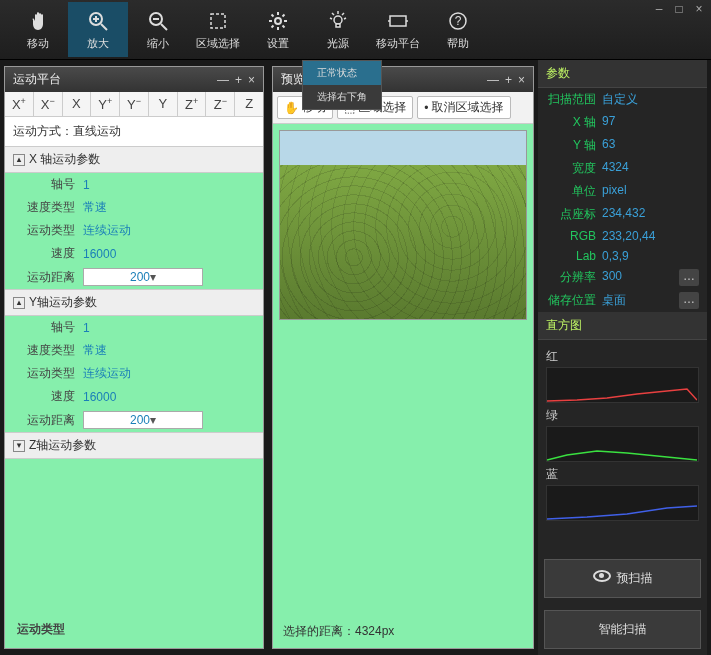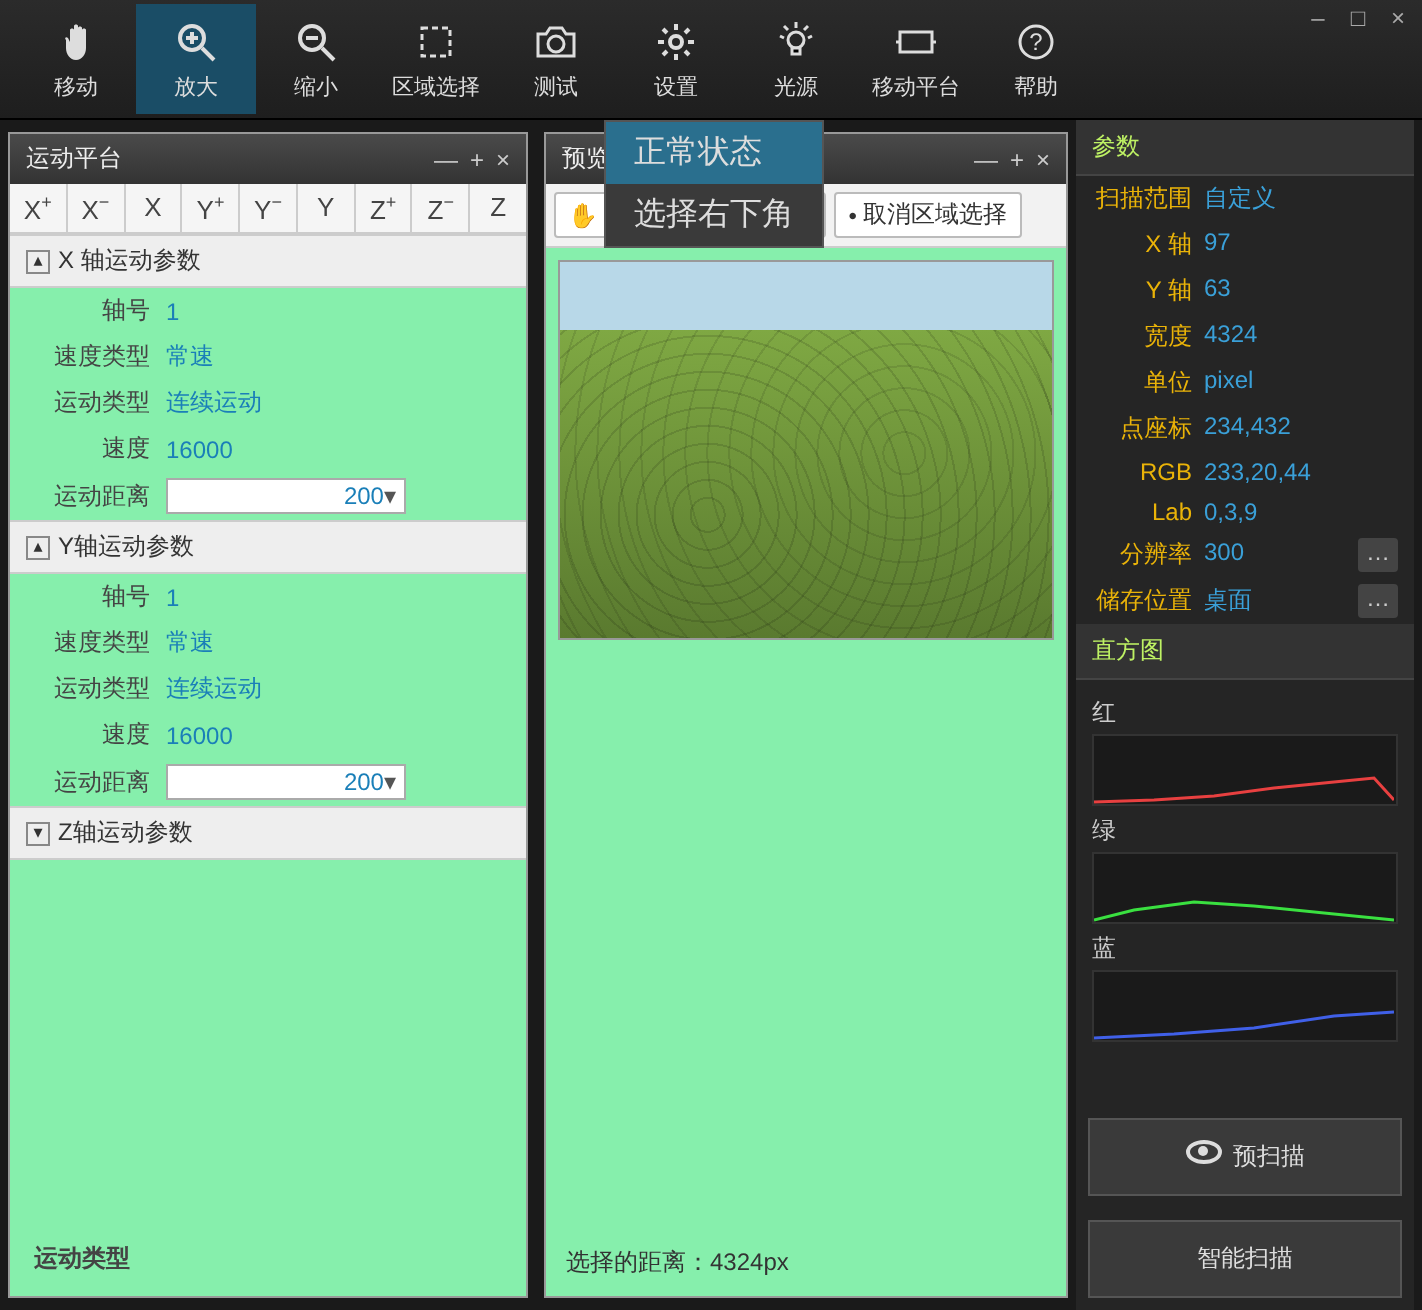--- a/index.html
+++ b/index.html
@@ -5,53 +5,53 @@
 *{margin:0;padding:0;box-sizing:border-box;font-family:"Microsoft YaHei",Arial,sans-serif;font-size:12px}
 body{background:#1a1a1a;width:711px;height:655px;overflow:hidden;color:#ccc}
 .toolbar{height:60px;background:linear-gradient(#2b2b2b,#1e1e1e);display:flex;align-items:center;padding:0 8px;position:relative;border-bottom:1px solid #000}
 .tb-btn{width:60px;height:55px;display:flex;flex-direction:column;align-items:center;justify-content:center;cursor:pointer;color:#ddd}
 .tb-btn.active{background:#1a4d66}
 .tb-btn .ic{height:26px;display:flex;align-items:center;justify-content:center;margin-bottom:2px}
 .tb-btn .lbl{font-size:11px}
 .win-ctrl{position:absolute;right:6px;top:2px;display:flex;gap:8px;color:#aaa}
 .win-ctrl span{cursor:pointer;width:12px;text-align:center}
 .dropdown{position:absolute;left:302px;top:60px;background:#3a3a3a;border:1px solid #555;z-index:10}
-.dropdown div{padding:5px 14px;color:#ddd;cursor:pointer;font-size:16px}
+.dropdown div{padding:5px 14px;color:#ddd;cursor:pointer;font-size:10px}
 .dropdown div.sel{background:#2a6f8e}
 .main{display:flex;height:595px}
 .col-l{width:268px;padding:6px 4px}
 .col-m{width:270px;padding:6px 4px}
 .col-r{width:169px;background:#252525;display:flex;flex-direction:column}
 .panel{background:#86efac;color:#333;border:1px solid #999;height:100%}
 .panel-hd{background:linear-gradient(#4a4a4a,#333);color:#eee;padding:4px 8px;display:flex;align-items:center;justify-content:space-between;font-size:12px}
 .panel-ctrl{display:flex;gap:6px;color:#ccc}
 .panel-ctrl span{cursor:pointer}
 .axis-row{display:flex;background:#f5f5f5;border-bottom:1px solid #ccc}
 .axis-btn{flex:1;text-align:center;padding:4px 0;border-right:1px solid #ccc;cursor:pointer;font-size:13px;color:#444}
 .axis-btn:last-child{border-right:none}
 .axis-btn sup{font-size:9px}
 .mode-row{padding:6px 8px;background:#fff;font-size:12px;color:#333}
 .section-hd{background:#eee;padding:4px 8px;border-top:1px solid #ccc;border-bottom:1px solid #ccc;display:flex;align-items:center;gap:4px;font-size:12px}
 .collapse-ic{width:12px;height:12px;border:1px solid #888;display:inline-flex;align-items:center;justify-content:center;font-size:9px;line-height:1}
 .field{display:flex;align-items:center;padding:3px 8px;font-size:12px}
 .field .fl{width:70px;text-align:right;padding-right:8px;color:#444}
 .field .fv{color:#1a7fb8;flex:1}
 .field select,.field .combo{flex:1;border:1px solid #aaa;padding:1px 4px;color:#1a7fb8;background:#fff;max-width:120px}
-.combo{display:flex;justify-content:flex-end;align-items:center;cursor:pointer}
+.combo{display:flex;justify-content:center;align-items:center;cursor:pointer}
 .combo::after{content:"▾";color:#555}
 .bottom-note{position:absolute;bottom:10px;left:12px;font-size:11px;color:#444}
 .bottom-note .t{font-weight:bold}
 .preview-tb{display:flex;background:#f2f2f2;border-bottom:1px solid #ccc;padding:4px;gap:4px}
 .pv-btn{border:1px solid #bbb;background:#fff;padding:2px 6px;cursor:pointer;display:flex;align-items:center;gap:3px;font-size:11px;border-radius:2px}
 .pv-img{margin:6px;height:190px;background:linear-gradient(180deg,#b8d8e8 0%,#b8d8e8 18%,#7fa843 18%,#5a7a2f 100%);position:relative;border:1px solid #999}
 .pv-img::after{content:"";position:absolute;inset:18% 0 0 0;background:repeating-radial-gradient(circle at 30% 60%,transparent 0 8px,rgba(0,0,0,.12) 8px 9px),repeating-radial-gradient(circle at 70% 40%,transparent 0 10px,rgba(0,0,0,.1) 10px 11px)}
 .pv-foot{position:absolute;bottom:8px;left:10px;font-size:11px;color:#333}
 .side-hd{background:#333;padding:5px 8px;border-bottom:1px solid #444;color:#bef264}
 .param-row{display:flex;padding:3px 8px;font-size:12px}
-.param-row .pl{width:56px;text-align:right;color:#eab308;padding-right:6px}
+.param-row .pl{width:56px;text-align:right;color:#22c55e;padding-right:6px}
 .param-row .pv{color:#3aa0d8}
 .param-row .dots{margin-left:auto;background:#444;padding:0 4px;cursor:pointer;border-radius:2px;color:#ccc}
 .histo{padding:4px 8px}
 .histo .hlbl{color:#ccc;font-size:12px;margin:4px 0 2px}
 .histo-box{height:36px;background:#1a1a1a;border:1px solid #333;position:relative}
 .histo-line{position:absolute;bottom:0;left:0;right:0;height:16px}
 .btn-row{padding:6px;display:flex;gap:4px}
 .big-btn{flex:1;background:#3a3a3a;color:#ddd;text-align:center;padding:10px 4px;cursor:pointer;border:1px solid #555;display:flex;align-items:flex-start;justify-content:center;gap:6px}
 .big-btn.full{width:100%}
 .eye-ic{width:18px;height:12px;border:2px solid #ddd;border-radius:60%;position:relative}
@@ -94,29 +94,20 @@
   <div class="tb-btn">
       <div class="ic">
         <svg width="20" height="20" viewBox="0 0 20 20">
           <rect x="3" y="3" width="14" height="14" fill="none" stroke="#ddd" stroke-width="1.5" stroke-dasharray="3 2"></rect>
         </svg>
       </div>
       <div class="lbl">区域选择</div>
     </div>
   <div class="tb-btn">
       <div class="ic">
-        <svg width="24" height="20" viewBox="0 0 24 20">
-          <path d="M3 6h4l2-3h6l2 3h4v11H3z" fill="none" stroke="#ddd" stroke-width="1.5"></path>
-          <circle cx="12" cy="11" r="4" fill="none" stroke="#ddd" stroke-width="1.5"></circle>
-        </svg>
-      </div>
-      <div class="lbl">测试</div>
-    </div>
-  <div class="tb-btn">
-      <div class="ic">
         <svg width="22" height="22" viewBox="0 0 22 22">
           <circle cx="11" cy="11" r="3" fill="none" stroke="#ddd" stroke-width="2"></circle>
           <path d="M11 2v3M11 17v3M2 11h3M17 11h3M4.5 4.5l2 2M15.5 15.5l2 2M17.5 4.5l-2 2M6.5 15.5l-2 2" stroke="#ddd" stroke-width="2"></path>
         </svg>
       </div>
       <div class="lbl">设置</div>
     </div>
   <div class="tb-btn">
       <div class="ic">
         <svg width="22" height="22" viewBox="0 0 22 22">
@@ -172,20 +163,21 @@
         <div class="axis-btn">X<sup>+</sup></div>
         <div class="axis-btn">X<sup>−</sup></div>
         <div class="axis-btn">X</div>
         <div class="axis-btn">Y<sup>+</sup></div>
         <div class="axis-btn">Y<sup>−</sup></div>
         <div class="axis-btn">Y</div>
         <div class="axis-btn">Z<sup>+</sup></div>
         <div class="axis-btn">Z<sup>−</sup></div>
         <div class="axis-btn">Z</div>
       </div>
+      <div class="mode-row"><span>运动方式：</span><span>直线运动</span></div>
 
       <div class="section-hd">
           <span class="collapse-ic">▴</span>
           <span>X 轴运动参数</span>
         </div>
       <div class="field">
           <div class="fl">轴号</div>
           <div class="fv">1</div>
         </div>
       <div class="field">

